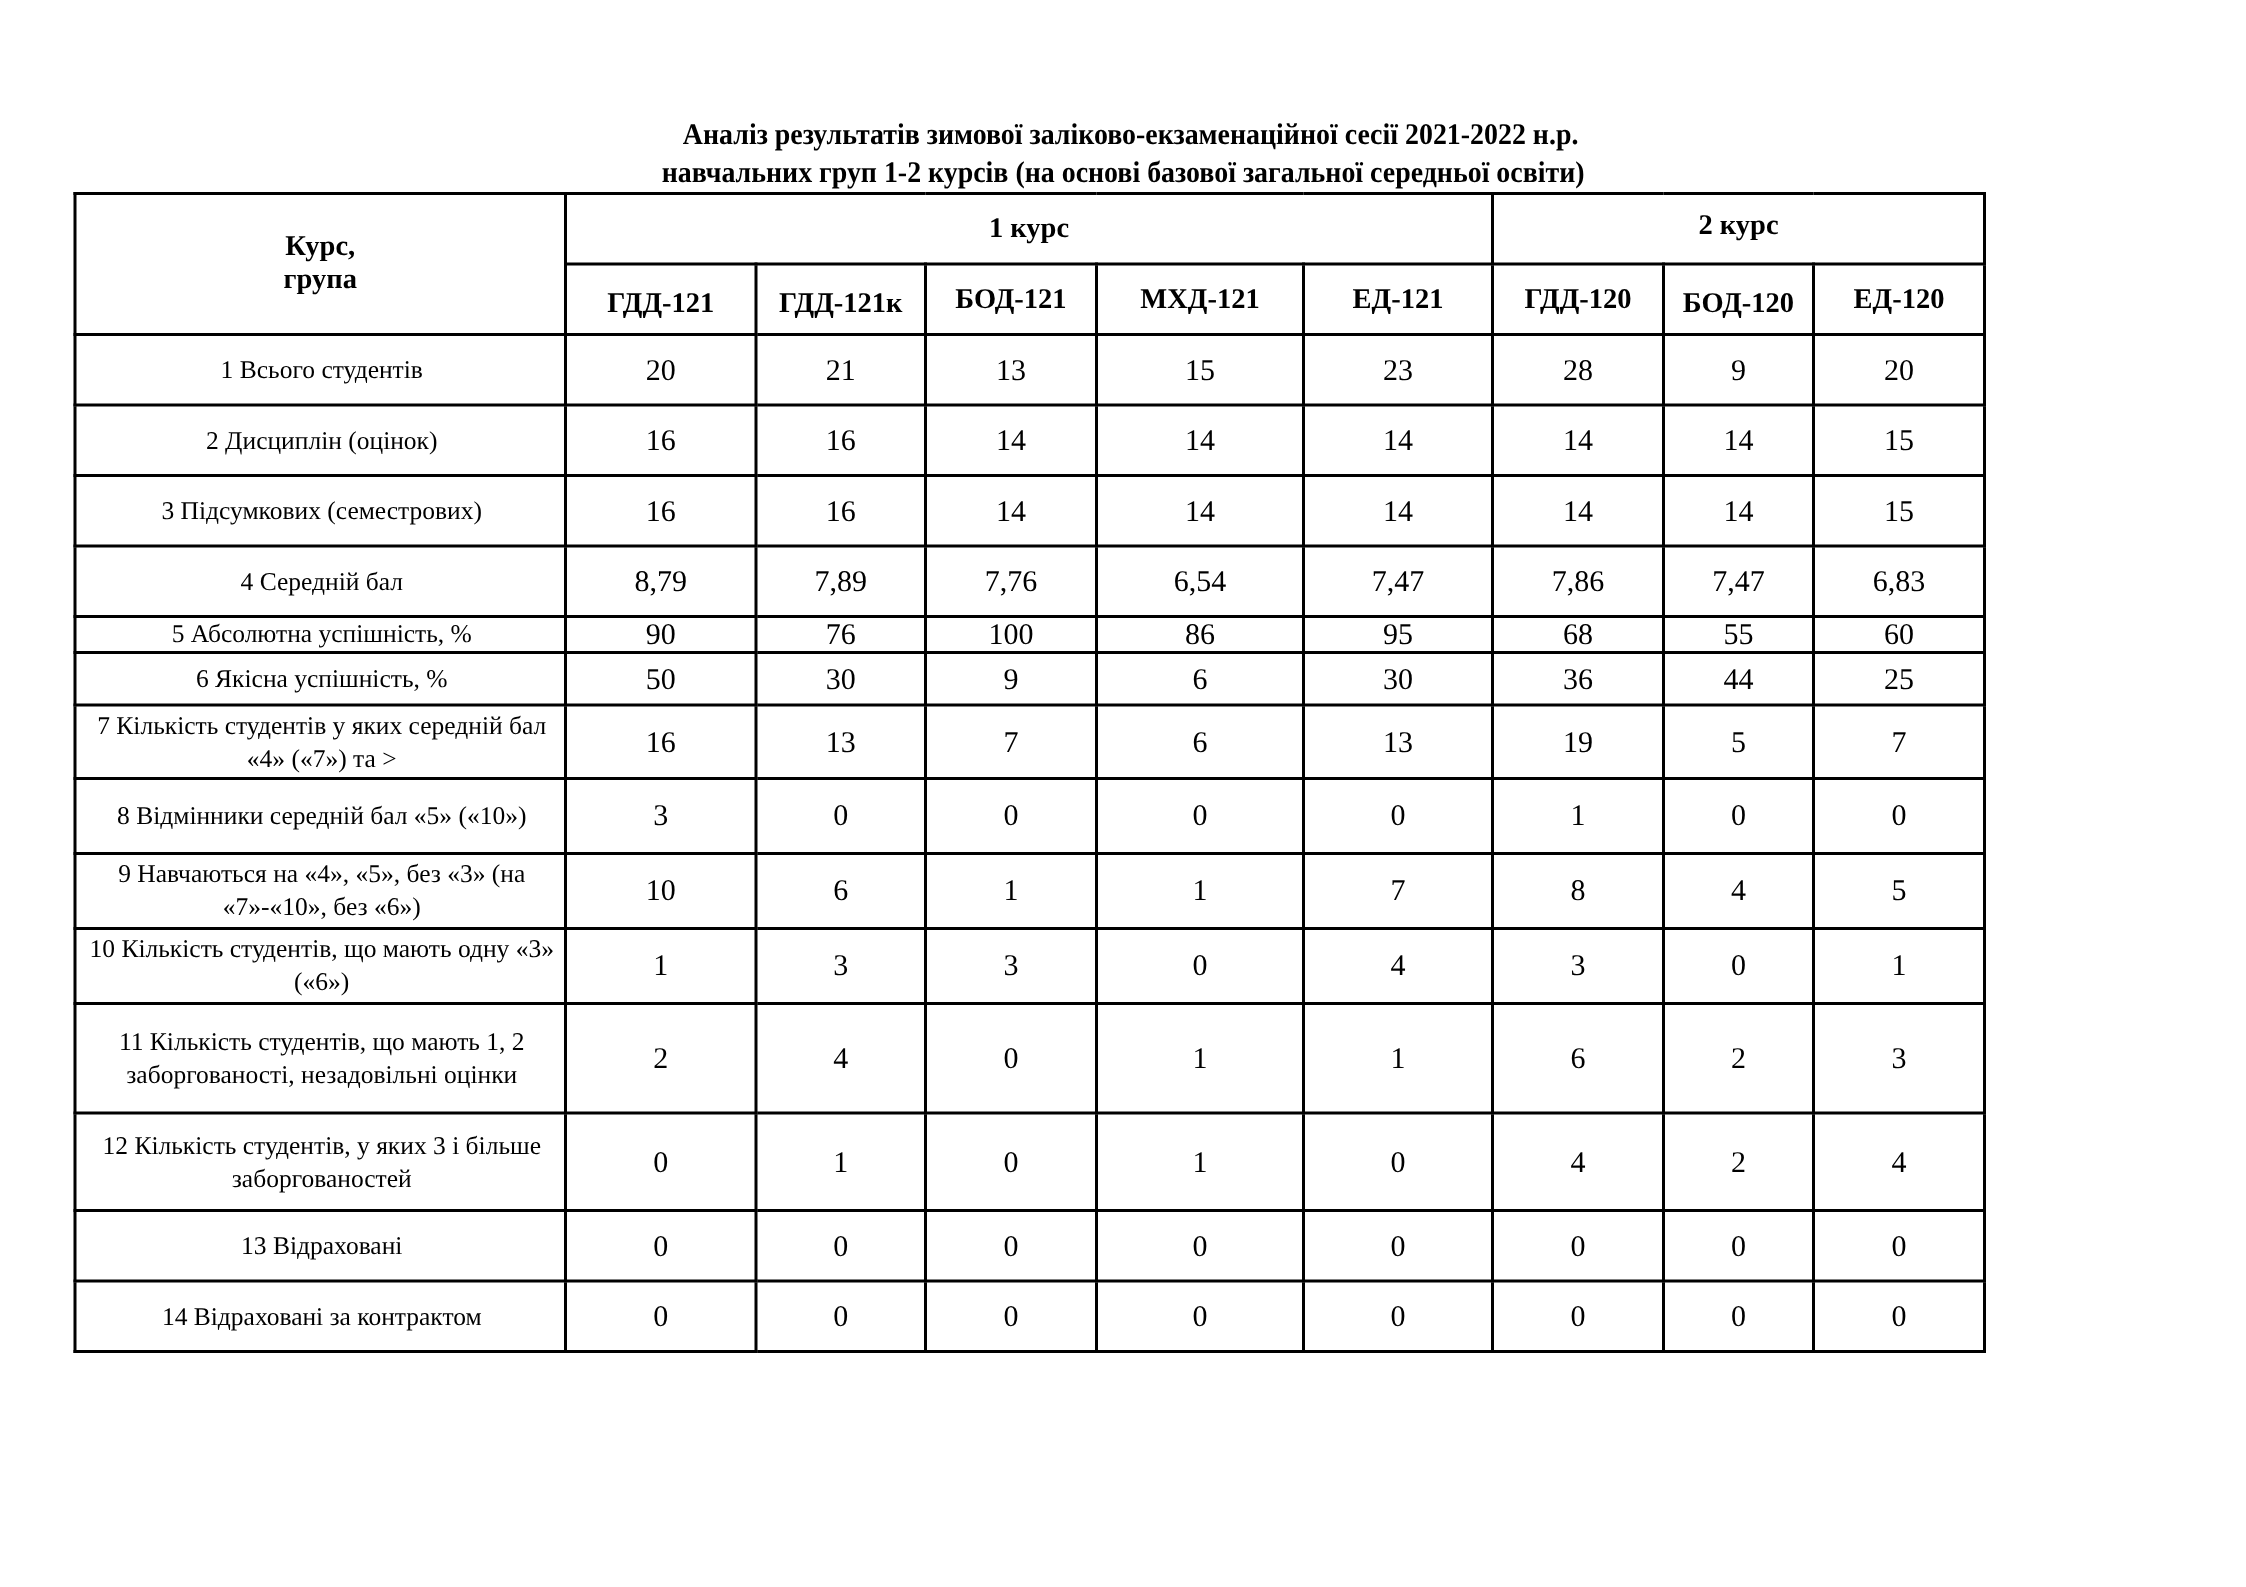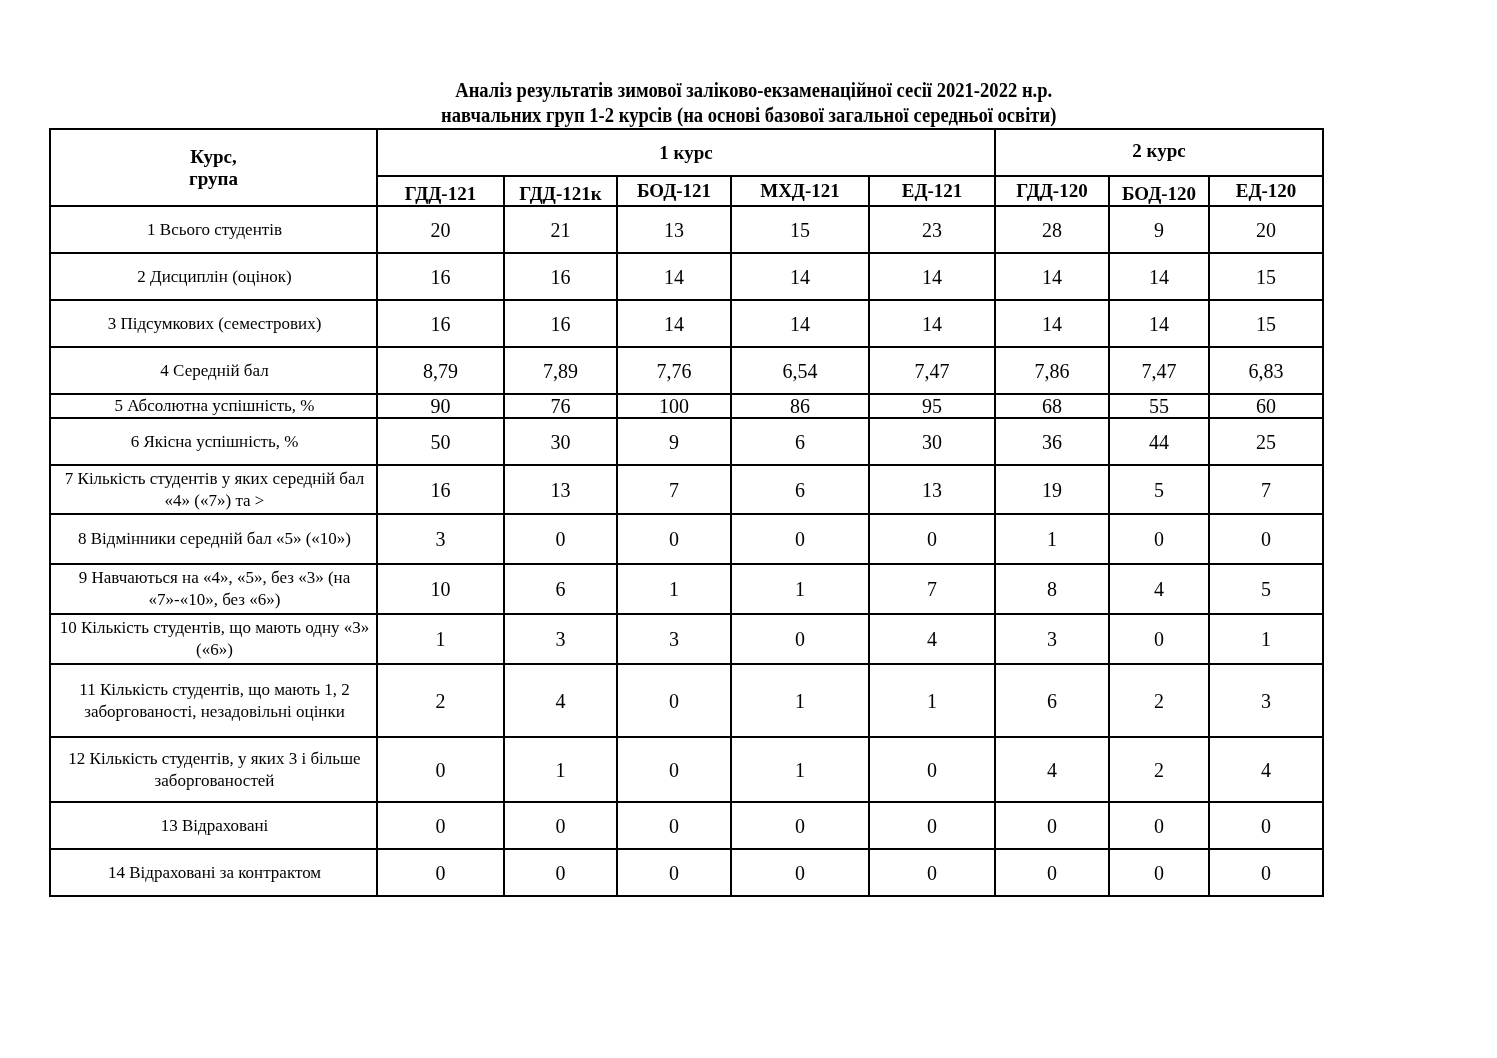--- a/index.html
+++ b/index.html
@@ -77,21 +77,21 @@
   </colgroup>
   <tbody id="tbody">
     <tr style="height:47px">
       <td class="hdr" rowspan="2">
         <div>Курс,</div>
         <div>група</div>
       </td>
       <td class="hdr" colspan="5">1 курс</td>
       <td class="hdr hdr-top" colspan="3">2 курс</td>
     </tr>
-    <tr style="height:30px">
+    <tr style="height:47px">
       <td class="hdr" style="padding-top:6px">ГДД-121</td>
       <td class="hdr" style="padding-top:6px">ГДД-121к</td>
       <td class="hdr top">БОД-121</td>
       <td class="hdr top">МХД-121</td>
       <td class="hdr top">ЕД-121</td>
       <td class="hdr top">ГДД-120</td>
       <td class="hdr" style="padding-top:6px">БОД-120</td>
       <td class="hdr top">ЕД-120</td>
     </tr>
   <tr style="height: 47px;">
@@ -142,21 +142,21 @@
         <td class="label">5 Абсолютна успішність, %</td>
         <td>90</td>
         <td>76</td>
         <td>100</td>
         <td>86</td>
         <td>95</td>
         <td>68</td>
         <td>55</td>
         <td>60</td>
       </tr>
-      <tr style="height: 47px;">
+      <tr style="height: 35px;">
         <td class="label">6 Якісна успішність, %</td>
         <td>50</td>
         <td>30</td>
         <td>9</td>
         <td>6</td>
         <td>30</td>
         <td>36</td>
         <td>44</td>
         <td class="ed120">25</td>
       </tr>

